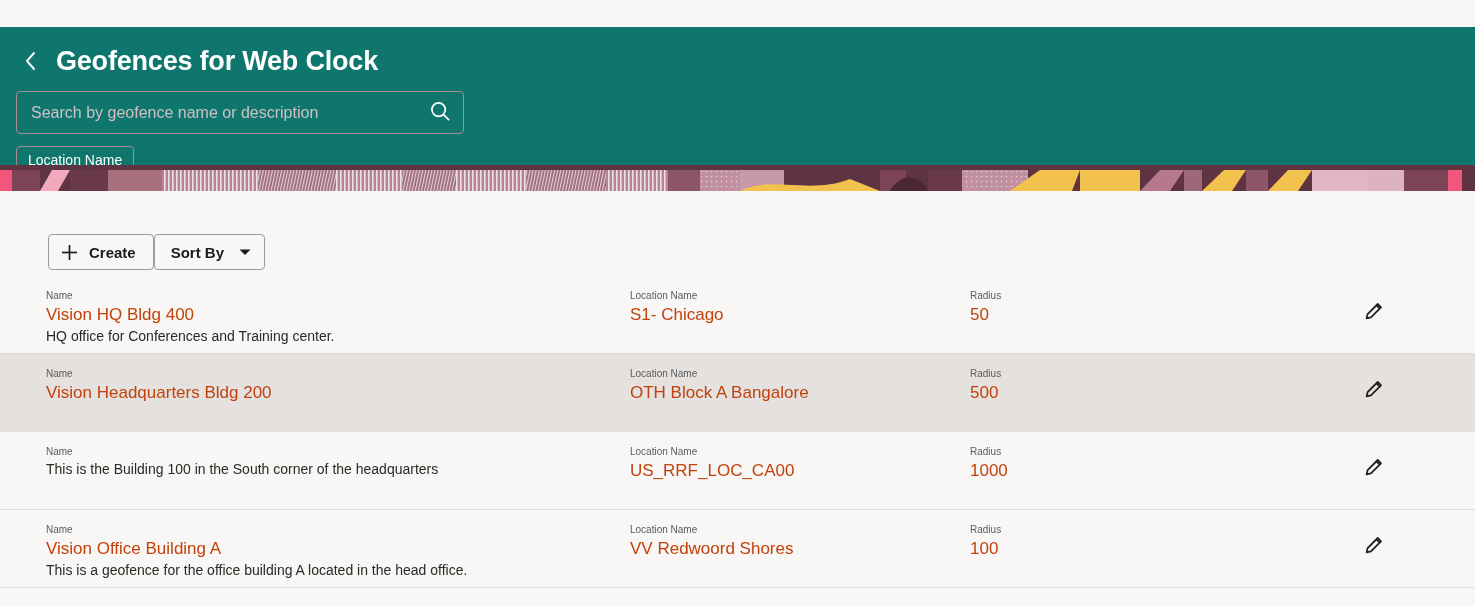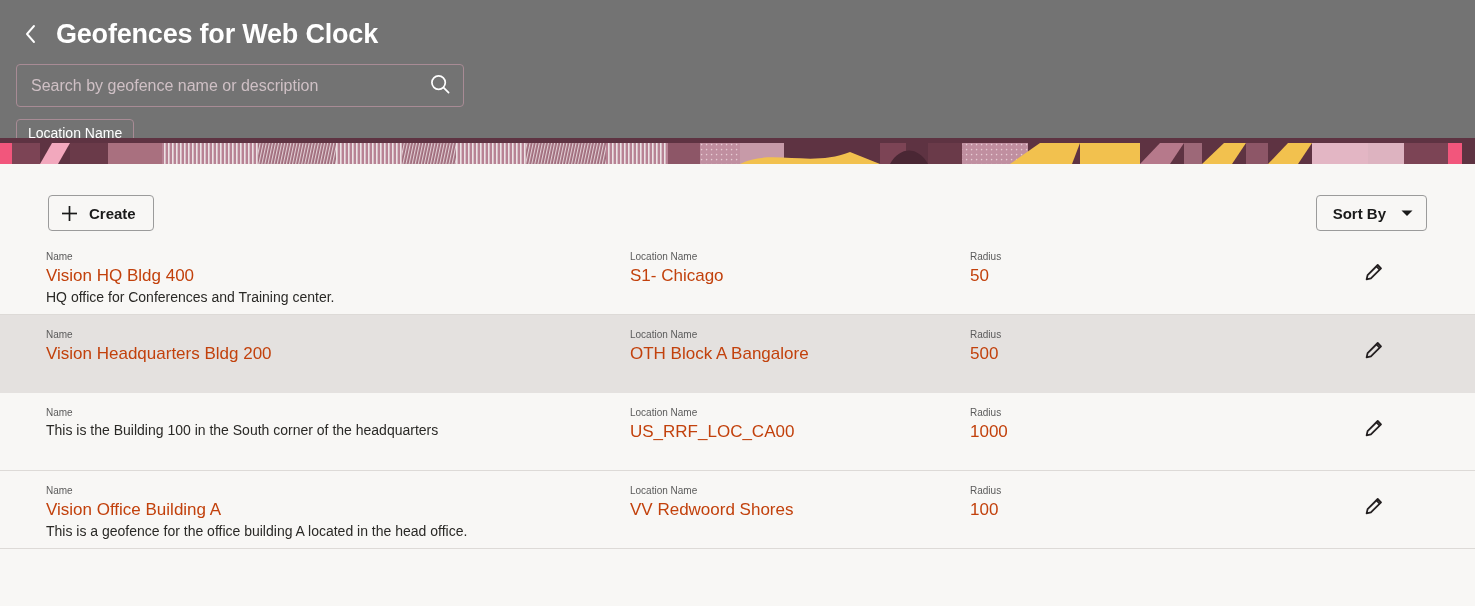--- a/index.html
+++ b/index.html
@@ -12,22 +12,23 @@
     background: #f8f7f5;
     font-family: "Liberation Sans", "DejaVu Sans", sans-serif;
     -webkit-font-smoothing: antialiased;
   }
 
   
   .header {
     position: relative;
     width: 1475px;
     height: 164px;
-    background: #737373;
+    background: #0f766e;
     overflow: hidden;
+    margin-top: 27px;
   }
   .header-inner {
     padding: 14px 16px 0 16px;
   }
   .title-row {
     display: flex;
     align-items: center;
     height: 40px;
     margin-bottom: 10px;
   }
@@ -111,23 +112,24 @@
   
   .content {
     width: 1475px;
     height: 442px;
     background: #f8f7f5;
     position: relative;
   }
   .toolbar {
     display: flex;
     align-items: center;
-    justify-content: space-between;
+    justify-content: flex-start;
     padding: 25px 48px 0 48px;
     height: 73px;
+    margin-top: 12px;
   }
   .btn {
     background: #f8f7f5;
     border: 1px solid #9b9b9b;
     border-radius: 4px;
     height: 36px;
     display: inline-flex;
     align-items: center;
     font-size: 15px;
     font-weight: bold;

